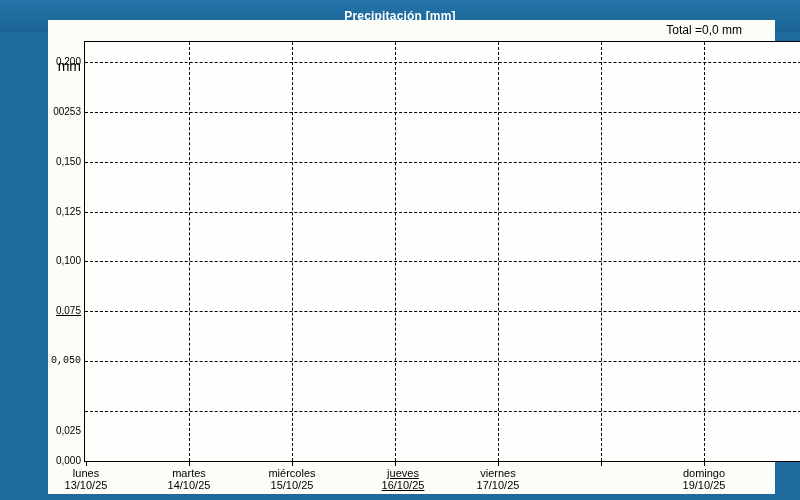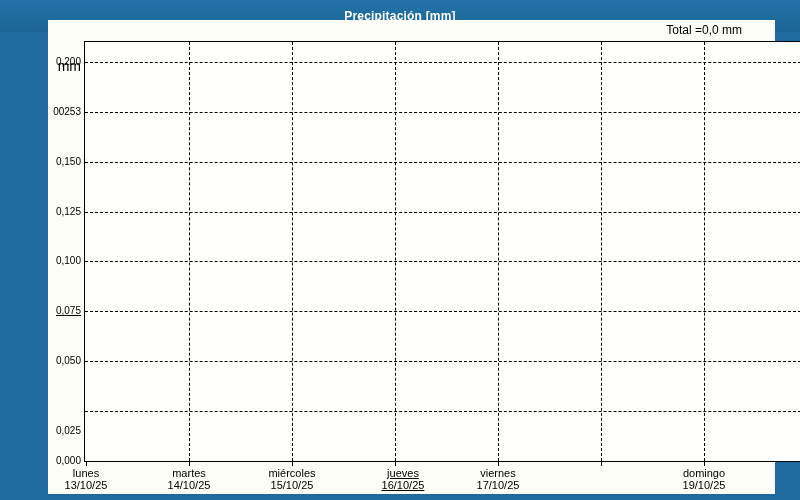--- a/index.html
+++ b/index.html
@@ -55,21 +55,21 @@
         <div class="vgrid" style="left: 413px;"></div>
         <div class="vgrid" style="left: 516px;"></div>
         <div class="vgrid" style="left: 619px;"></div>
       </div>
   <div class="ylab" style="top: 36px;">0,200</div>
       <div class="ylab" style="top: 86px;">00253</div>
       <div class="ylab" style="top: 136px;">0,150</div>
       <div class="ylab" style="top: 186px;">0,125</div>
       <div class="ylab" style="top: 235px;">0,100</div>
       <div class="ylab" style="top: 285px; text-decoration: underline;">0,075</div>
-      <div class="ylab" style="top: 335px;">0,050</div>
+      <div class="ylab" style="top: 335px; font-family: Liberation Mono, monospace;">0,050</div>
       <div class="ylab" style="top: 405px;">0,025</div>
       <div class="ylab" style="top: 435px;">0,000</div>
       <div class="xtick" style="left: 38px;"></div>
       <div class="xlab" style="left: -13px;">
         <div class="xday">lunes</div>
         <div class="xdate">13/10/25</div>
       </div>
       <div class="xtick" style="left: 141px;"></div>
       <div class="xlab" style="left: 90px;">
         <div class="xday">martes</div>

